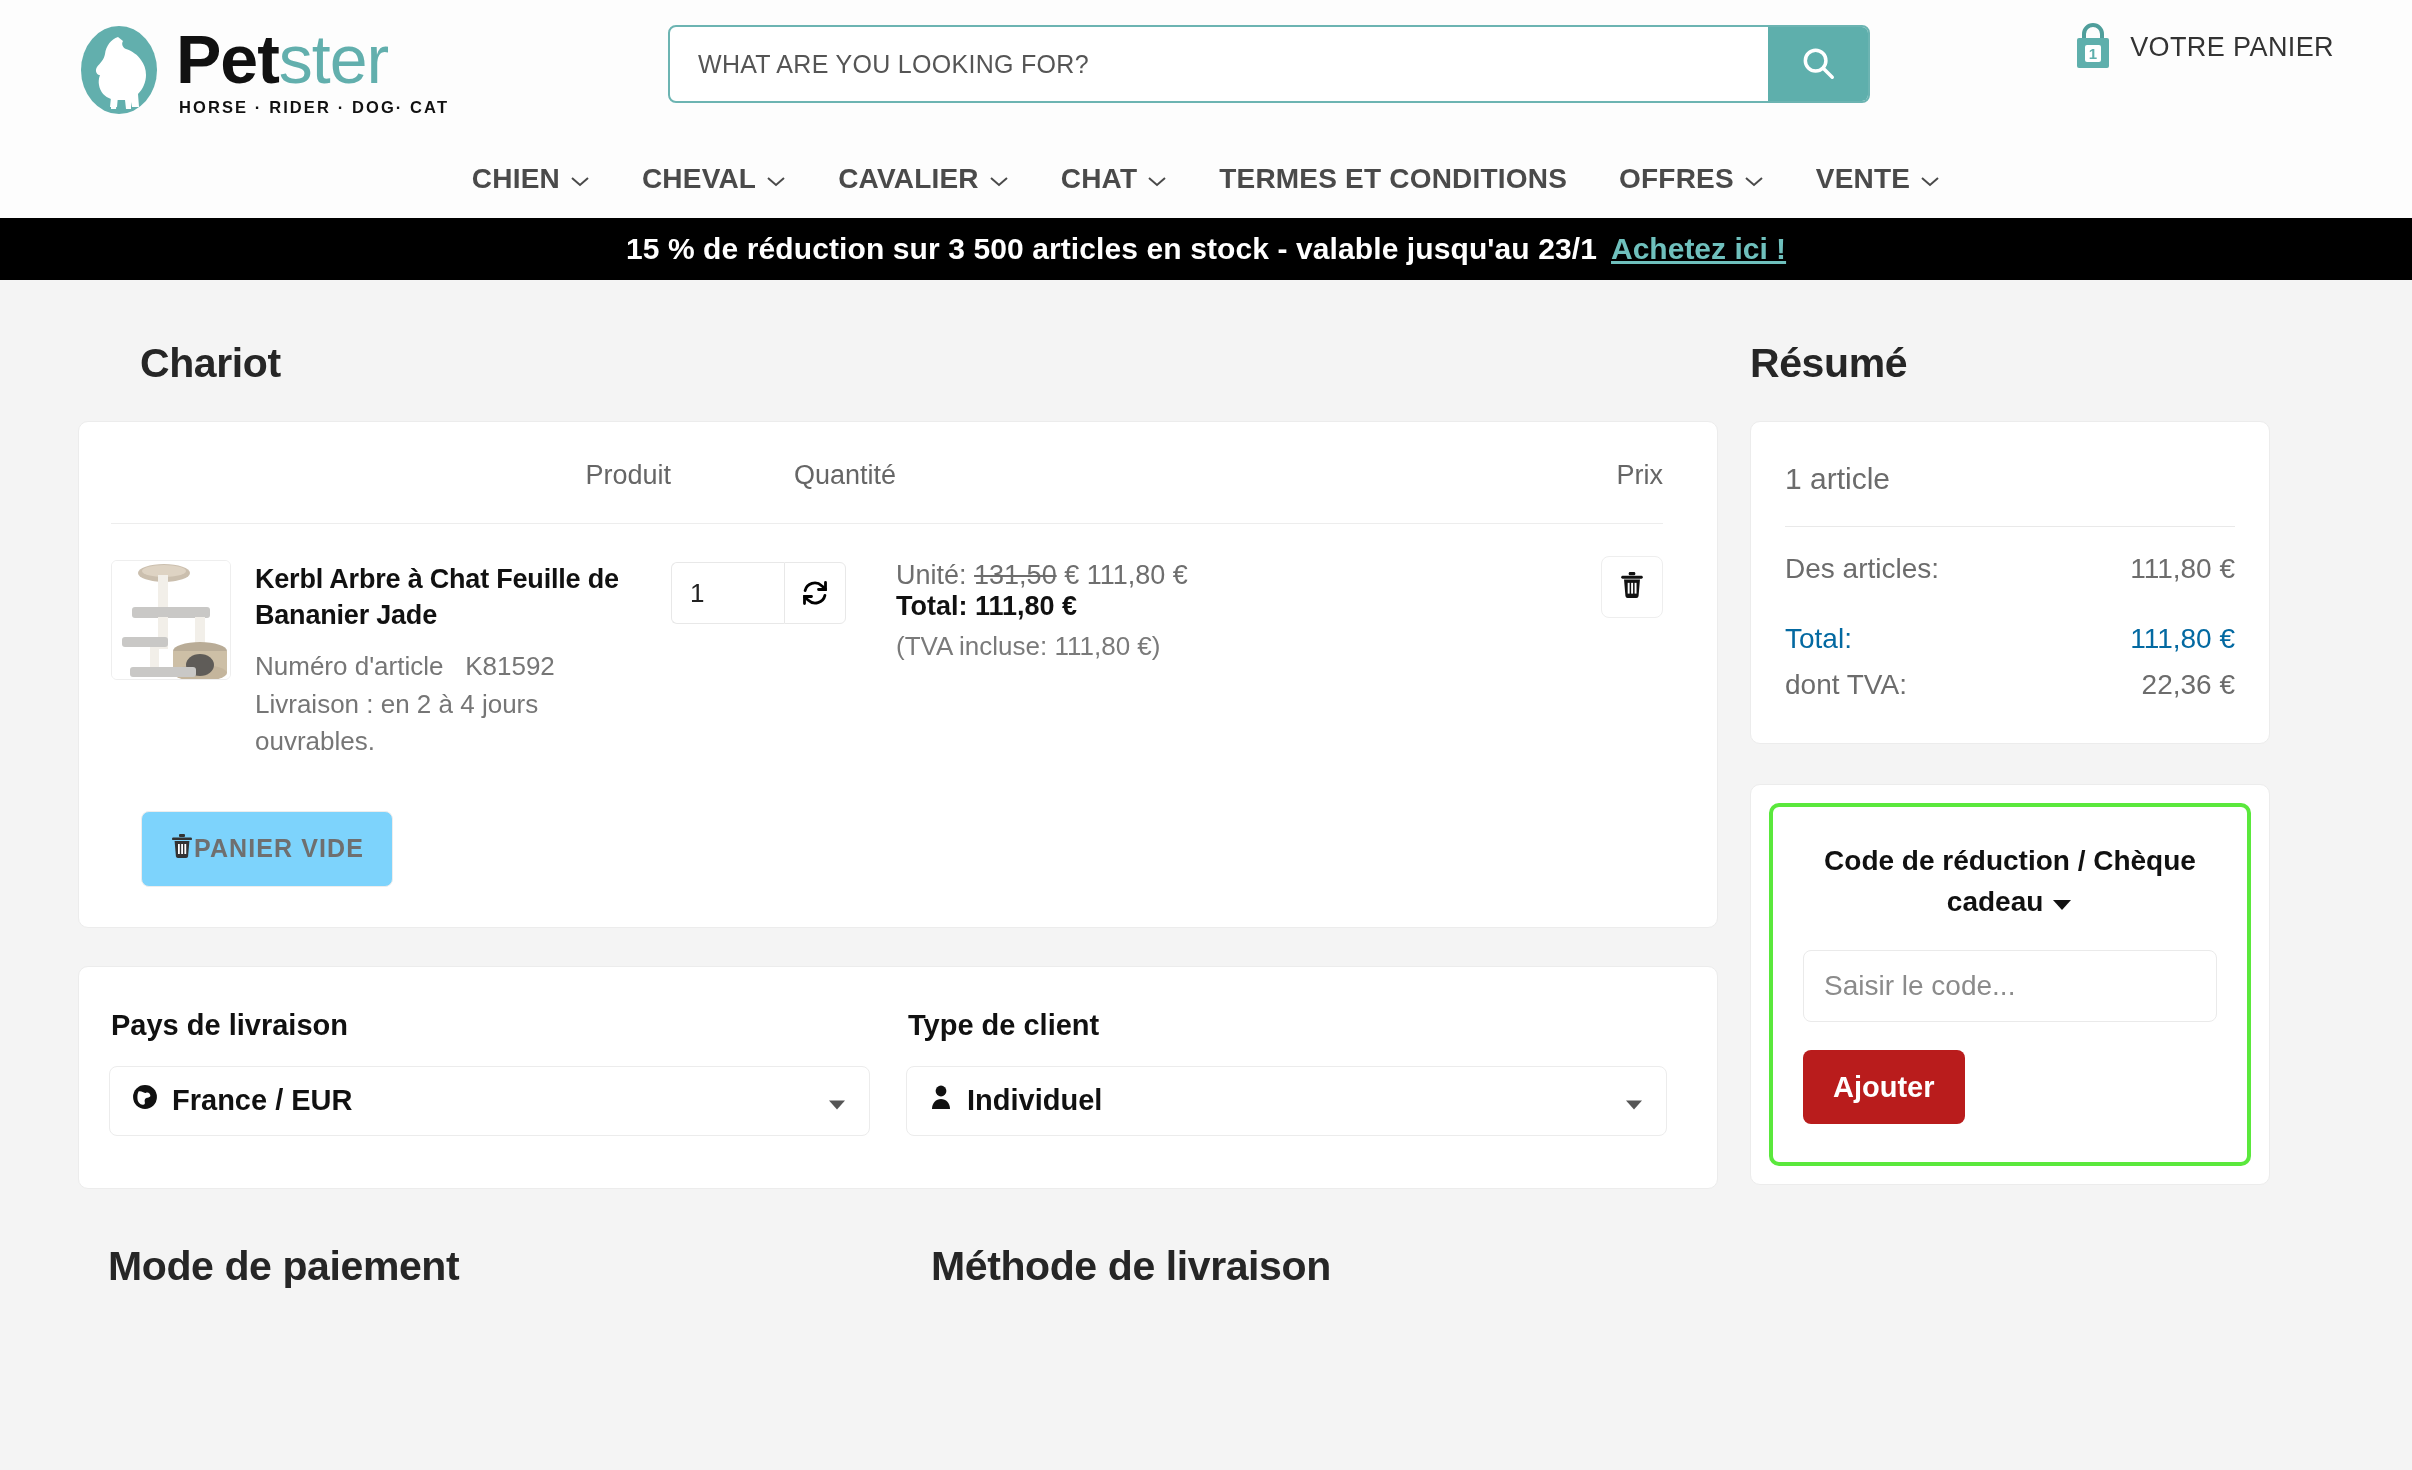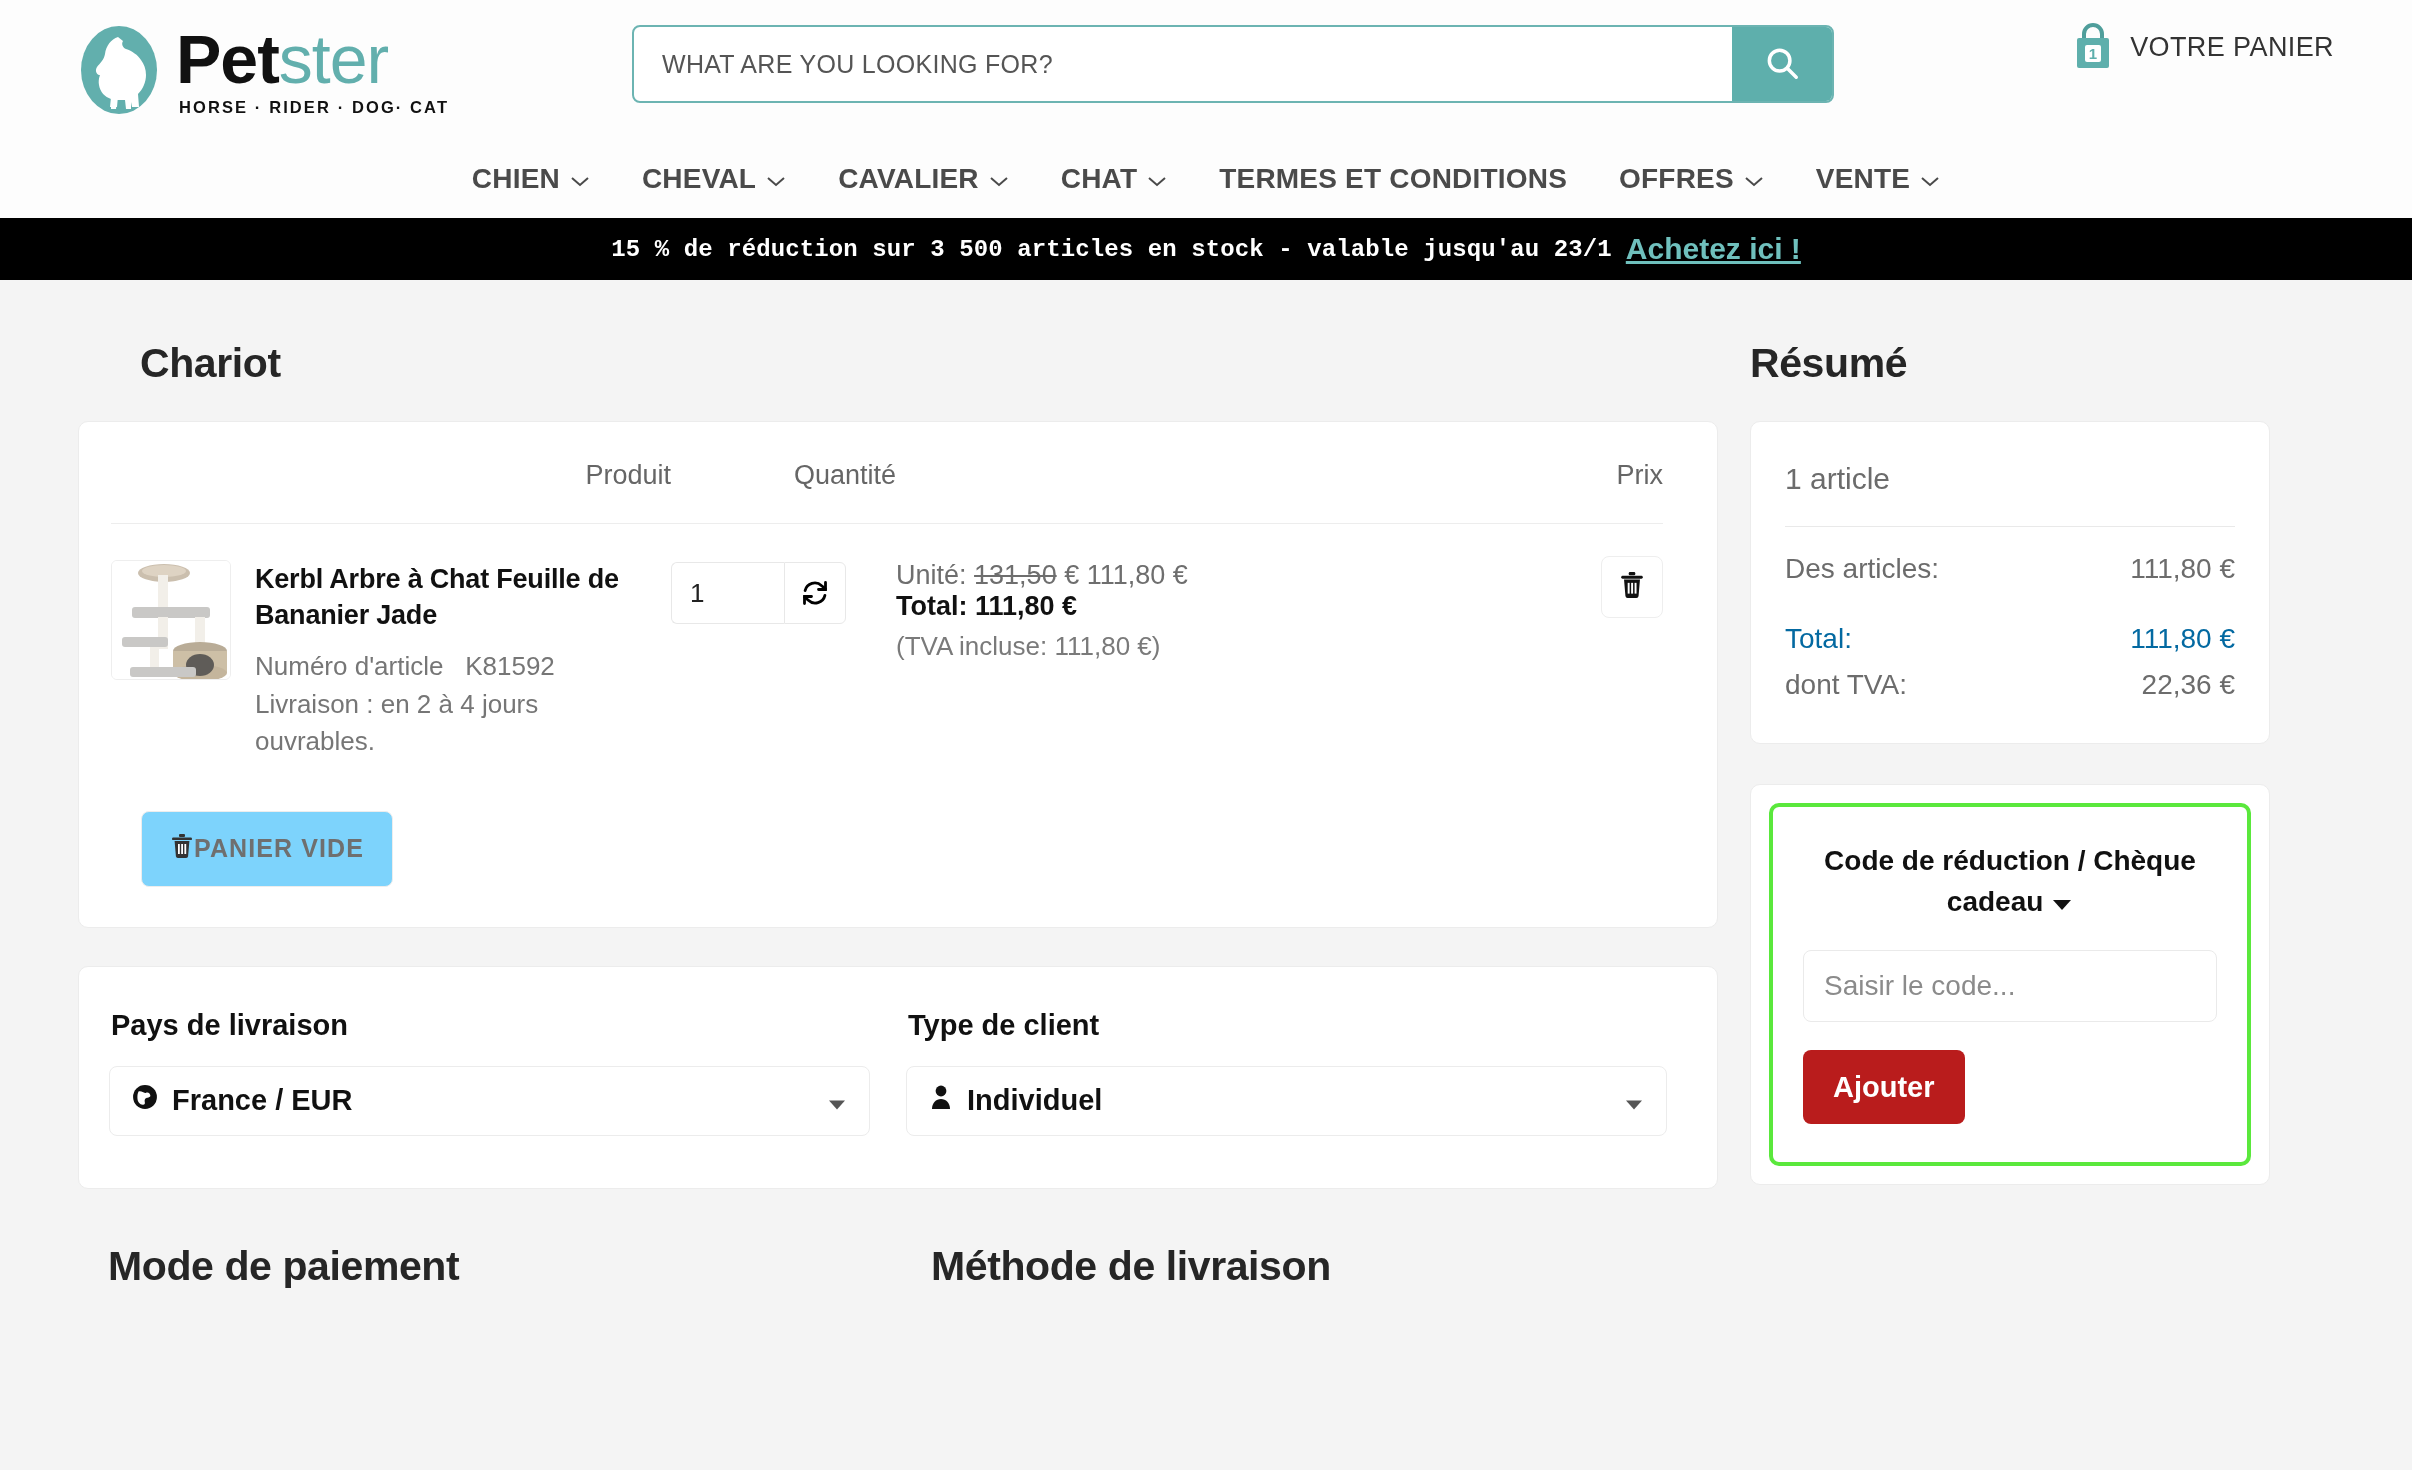--- a/index.html
+++ b/index.html
@@ -30,21 +30,21 @@
   .logo-word { font-size: 68px; font-weight: 700; letter-spacing: -1px; }
   .logo-word .pet { color: #111; font-weight: 800; }
   .logo-word .ster { color: #62afad; font-weight: 300; }
   .logo-tag {
     font-size: 16.5px; font-weight: 700; color: #111;
     letter-spacing: 2.1px; margin-top: 6px; margin-left: 3px;
   }
 
   .search-wrap {
     position: absolute;
-    left: 632px; top: 25px;
+    left: 668px; top: 25px;
     width: 1202px; height: 78px;
     border: 2px solid #6cb4b2;
     border-radius: 8px;
     background: #fff;
     display: flex; align-items: stretch;
     overflow: hidden;
   }
   .search-input {
     flex: 1;
     border: none; outline: none;
@@ -89,21 +89,21 @@
     white-space: nowrap;
   }
   .chev { display: inline-block; }
 
   
   .promo {
     background: #000; height: 62px;
     display: flex; align-items: center; justify-content: center;
     gap: 14px;
   }
-  .promo-text { color: #fff; font-size: 24px; font-weight: 700; letter-spacing: .1px; font-family: Liberation Mono, monospace; }
+  .promo-text { color: #fff; font-size: 30px; font-weight: 700; letter-spacing: .1px; }
   .promo-link {
     color: #6fc0bd; font-size: 30px; font-weight: 700;
     text-decoration: underline; cursor: pointer;
   }
 
   
   .main {
     padding: 60px 78px 0 78px;
     display: flex;
     gap: 32px;

